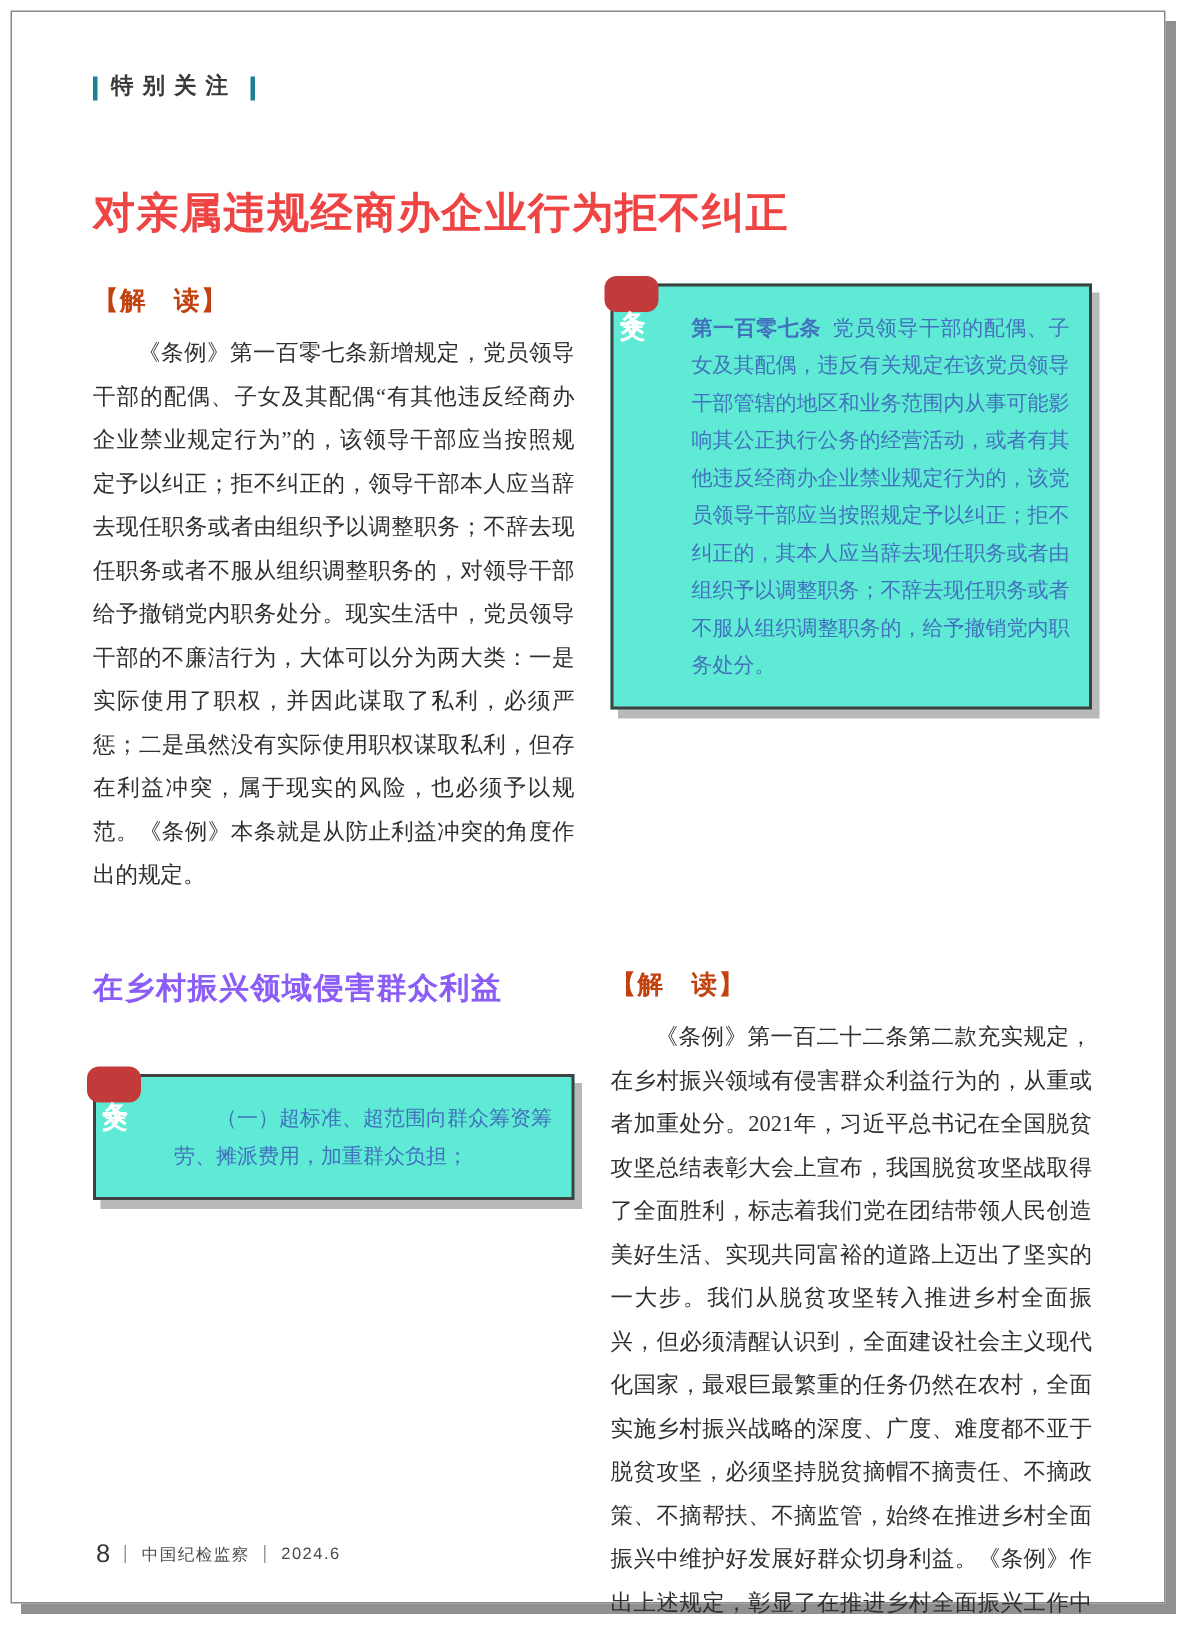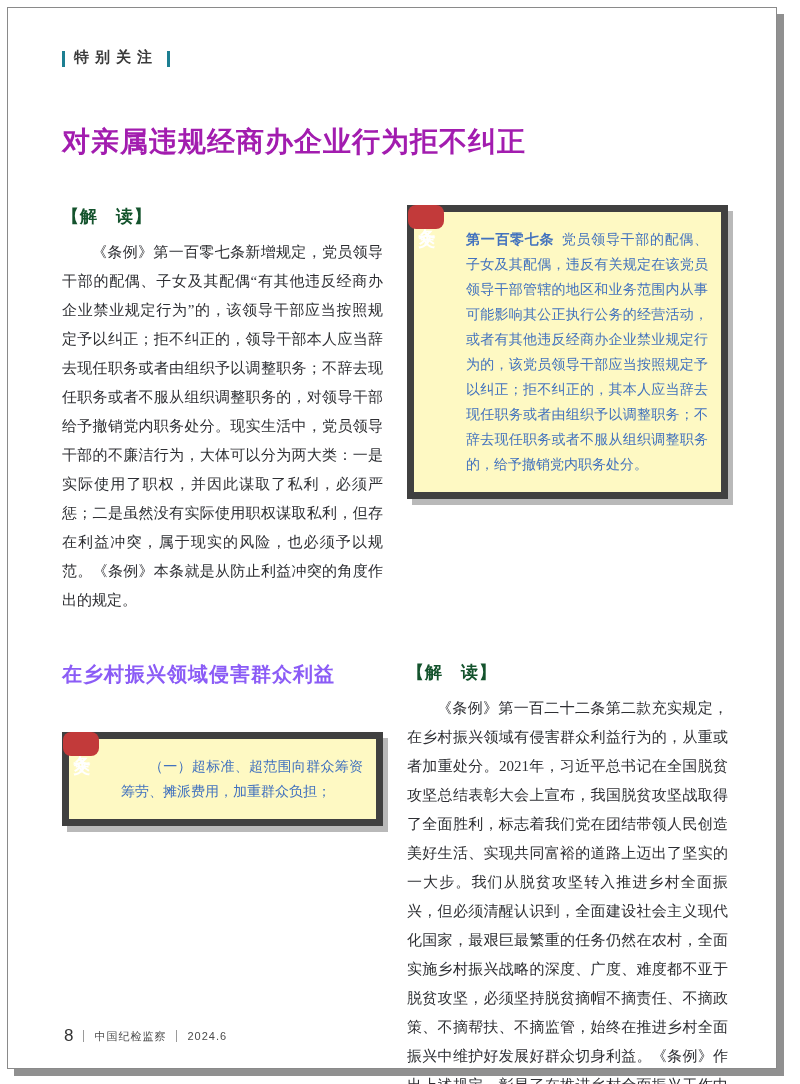--- a/index.html
+++ b/index.html
@@ -18,48 +18,48 @@
 
   
   .kicker{display:flex;align-items:flex-end;gap:9px;
     font-family:Liberation Mono, monospace;}
   .kicker .bar{width:3px;height:16px;background:#1d7f92;}
   .kicker .label{font-size:15px;font-weight:bold;color:#3a3a3a;letter-spacing:6px;}
 
   
   h1.title{
     font-family:"Liberation Sans","DejaVu Sans",sans-serif;
-    font-size:28px;font-weight:900;color:#a21caf;letter-spacing:1px;
-    margin:56px 0 44px 0;
+    font-size:28px;font-weight:900;color:#ef4444;letter-spacing:1px;
+    margin:56px 0 28px 0;
   }
   h2.title2{
     font-family:"Liberation Sans","DejaVu Sans",sans-serif;
     font-size:20px;font-weight:900;color:#8b5cf6;letter-spacing:1px;
     margin:0 0 44px 0;
   }
 
   
   .cols{display:grid;grid-template-columns:1fr 1fr;column-gap:24px;}
 
   
   .jiedu-label{
     font-family:"Liberation Sans","DejaVu Sans",sans-serif;
-    color:#14532d;font-weight:bold;font-size:17px;letter-spacing:1px;
+    color:#c2410c;font-weight:bold;font-size:17px;letter-spacing:1px;
     margin:0 0 10px 0;
   }
   p.body{
     font-size:15px;line-height:29px;color:#2e2f33;
     text-align:justify;margin:0;text-indent:2em;font-family:Liberation Serif, serif;
   }
   p.body.noindent{text-indent:0;}
 
   
   .tiaowen-box{
-    position:relative;background:#fef9c3;
-    border:7px solid #404040;
+    position:relative;background:#5eead4;
+    border:2px solid #404040;
     box-shadow:5px 6px 0 #b9b9b9;
     padding:15px 13px 15px 52px;
     box-sizing:border-box;
   }
   .tiaowen-badge{
     position:absolute;left:-6px;top:-7px;
     background:#c23a3a;color:#ffffff;border-radius:8px;
     font-family:"Liberation Sans","DejaVu Sans",sans-serif;
     font-weight:bold;font-size:17px;
     writing-mode:vertical-rl;text-orientation:upright;letter-spacing:3px;

